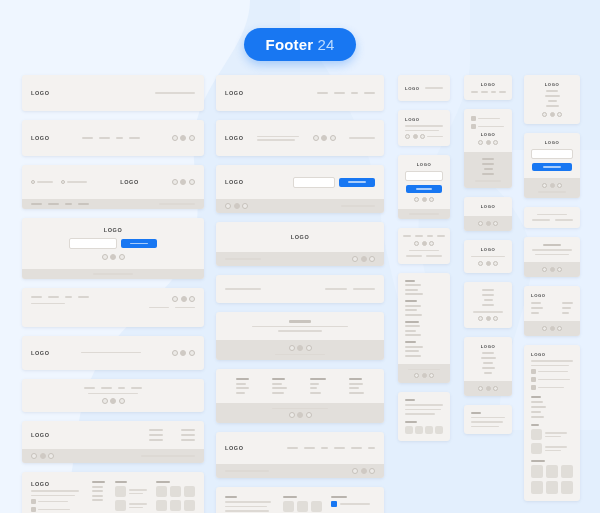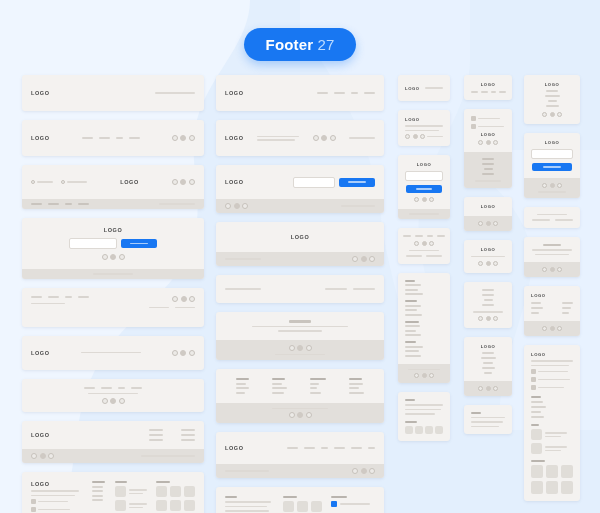--- a/index.html
+++ b/index.html
@@ -70,21 +70,21 @@
 <body>
 
 <svg id="bg" viewBox="0 0 600 513">
   <rect x="0" y="0" width="600" height="513" fill="#e3effd"></rect>
   <path d="M0,0 L250,0 C250,40 215,70 200,110 C182,160 210,200 190,250 C172,296 120,320 95,370 C70,420 80,470 60,513 L0,513 Z" fill="#eff6ff"></path>
   <path d="M300,0 L470,0 L470,60 C470,110 430,150 420,205 C412,255 440,300 430,350 L410,350 C400,300 385,260 380,210 C373,140 330,70 300,30 Z" fill="#e9f3ff" opacity="0.75"></path>
   <path d="M470,150 L600,150 L600,430 L500,430 C495,380 520,330 530,280 C540,225 500,190 470,165 Z" fill="#eaf3ff" opacity="0.7"></path>
 </svg>
 
 <div class="badge-wrap">
-  <div class="badge"><span>Footer</span><span class="num">27</span></div>
+  <div class="badge"><span>Footer</span><span class="num">24</span></div>
 </div>
 
 <div class="board">
 
 <div class="col col1">
 
   <div class="card">
     <div class="cbody row between" style="height:22px;">
       <span class="logo">LOGO</span>
       <div class="ln t" style="width:40px;"></div>

